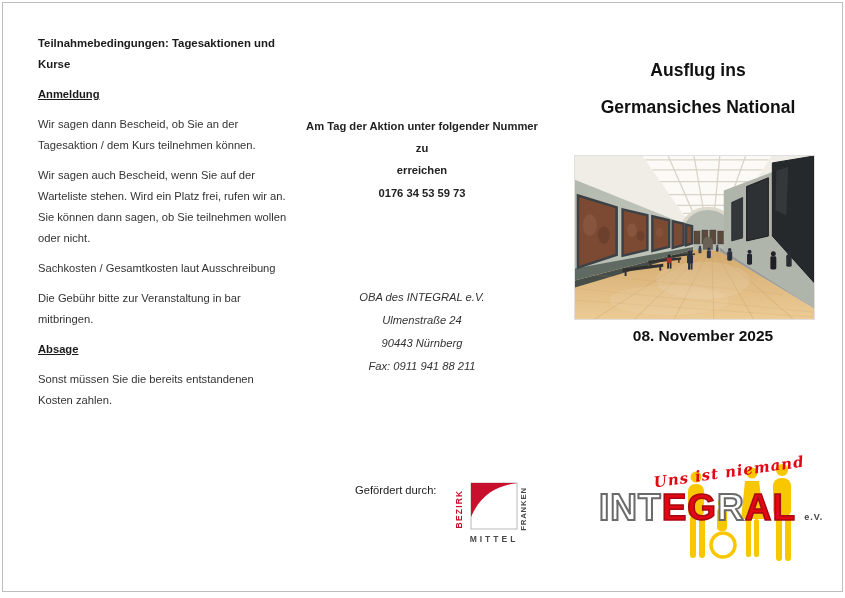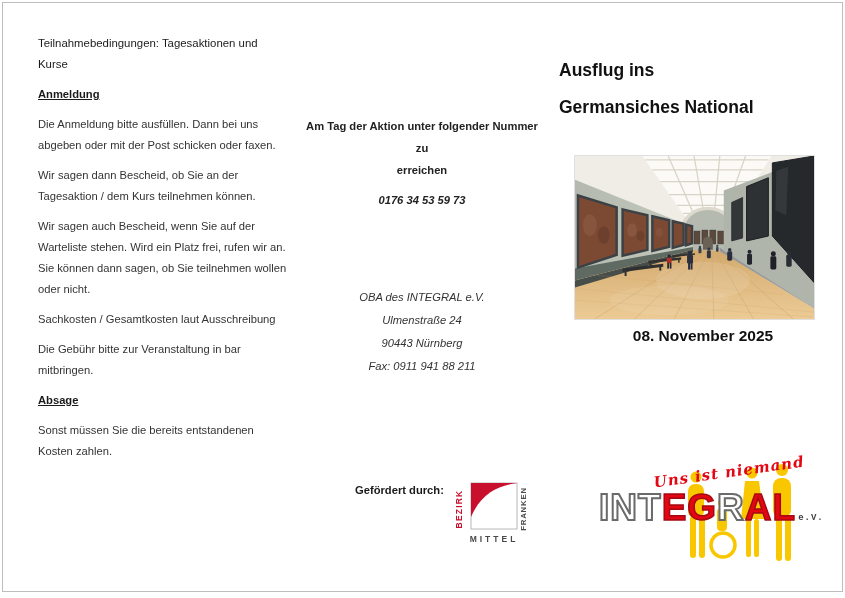--- a/index.html
+++ b/index.html
@@ -1,53 +1,52 @@
 <!DOCTYPE html>
 <html><head>
 <meta charset="utf-8">
 <style>
   html,body{margin:0;padding:0;background:#fff;}
   body{width:845px;height:598px;position:relative;font-family:"Liberation Sans",sans-serif;overflow:hidden;}
   .page{position:absolute;left:2px;top:2px;width:839px;height:588px;background:#fff;border:1px solid #bdbdbd;}
   .abs{position:absolute;}
   
   .col-left{left:35px;top:30px;width:250px;color:#333;font-size:11.2px;line-height:21px;}
-  .doc-title{font-weight:normal;color:#1a1a1a;font-size:11.4px;margin:0 0 14px 0;}
+  .doc-title{font-weight:bold;color:#1a1a1a;font-size:11.4px;margin:0 0 14px 0;}
   .sec-head{font-weight:bold;color:#1a1a1a;text-decoration:underline;margin:0 0 10px 0;}
   .col-left p{margin:0 0 9px 0;}
   .gap-top{margin-top:16px;}
   
   .phone-block{left:296px;top:112px;width:246px;text-align:center;font-weight:bold;color:#222;font-size:11.2px;line-height:22px;}
-  .phone-number{margin-top:8px;font-style:italic;}
+  .phone-number{margin-top:1px;}
   .address-block{left:296px;top:283px;width:246px;text-align:center;color:#333;font-size:11.2px;line-height:23px;font-style:italic;}
-  .funded-label{left:352px;top:481px;font-weight:bold;color:#1a1a1a;font-size:11.2px;}
+  .funded-label{left:352px;top:481px;font-weight:normal;color:#1a1a1a;font-size:11.2px;}
   .bezirk-logo{left:450px;top:474px;}
   
-  .trip-title{left:556px;top:52px;width:278px;font-weight:bold;color:#111;font-size:17.5px;line-height:30px;}
+  .trip-title{left:556px;top:52px;width:278px;text-align:center;font-weight:bold;color:#111;font-size:17.5px;line-height:30px;}
   .trip-title .t1{margin-bottom:7px;}
   .museum-photo{left:571px;top:152px;width:241px;height:165px;border:1px solid #e0e0e0;box-sizing:border-box;}
   .trip-date{left:556px;top:324px;width:288px;text-align:center;font-weight:bold;color:#111;font-size:15.5px;}
   
   .integral-logo{left:596px;top:454px;width:244px;height:112px;}
   .integral-sil{position:absolute;left:0;top:0;width:244px;height:112px;z-index:1;}
   .integral-slogan{position:absolute;left:54px;top:6px;z-index:3;color:#e30613;font-family:"DejaVu Serif",serif;font-style:italic;font-weight:bold;font-size:15px;letter-spacing:1px;transform:rotate(-8deg);white-space:nowrap;}
   .integral-word{position:absolute;left:0px;top:32px;z-index:2;font-size:37px;font-weight:800;letter-spacing:1px;line-height:1;white-space:nowrap;}
   .lt-outline{color:#fff;-webkit-text-stroke:2px #6a6a6a;}
   .lt-red{color:#e30613;-webkit-text-stroke:1.5px #a50a12;}
-  .integral-ev{font-size:9px;font-weight:bold;color:#444;-webkit-text-stroke:0;margin-left:2px;font-family:Liberation Mono, monospace;}
+  .integral-ev{font-size:9px;font-weight:bold;color:#444;-webkit-text-stroke:0;margin-left:8px;}
 </style>
 </head>
 <body>
 
 <div class="page">
 
   <div class="abs col-left">
     <p class="doc-title">Teilnahmebedingungen: Tagesaktionen und Kurse</p>
     <p class="sec-head">Anmeldung</p>
-    <p>Die Anmeldung bitte ausfüllen. Dann bei uns abgeben oder mit der Post schicken oder faxen.</p>
     <p>Wir sagen dann Bescheid, ob Sie an der Tagesaktion / dem Kurs teilnehmen können.</p>
     <p>Wir sagen auch Bescheid, wenn Sie auf der Warteliste stehen. Wird ein Platz frei, rufen wir an. Sie können dann sagen, ob Sie teilnehmen wollen oder nicht.</p>
     <p>Sachkosten / Gesamtkosten laut Ausschreibung</p>
     <p>Die Gebühr bitte zur Veranstaltung in bar mitbringen.</p>
     <p class="sec-head gap-top">Absage</p>
     <p>Sonst müssen Sie die bereits entstandenen Kosten zahlen.</p>
 
   </div>
 
   <div class="abs phone-block">

